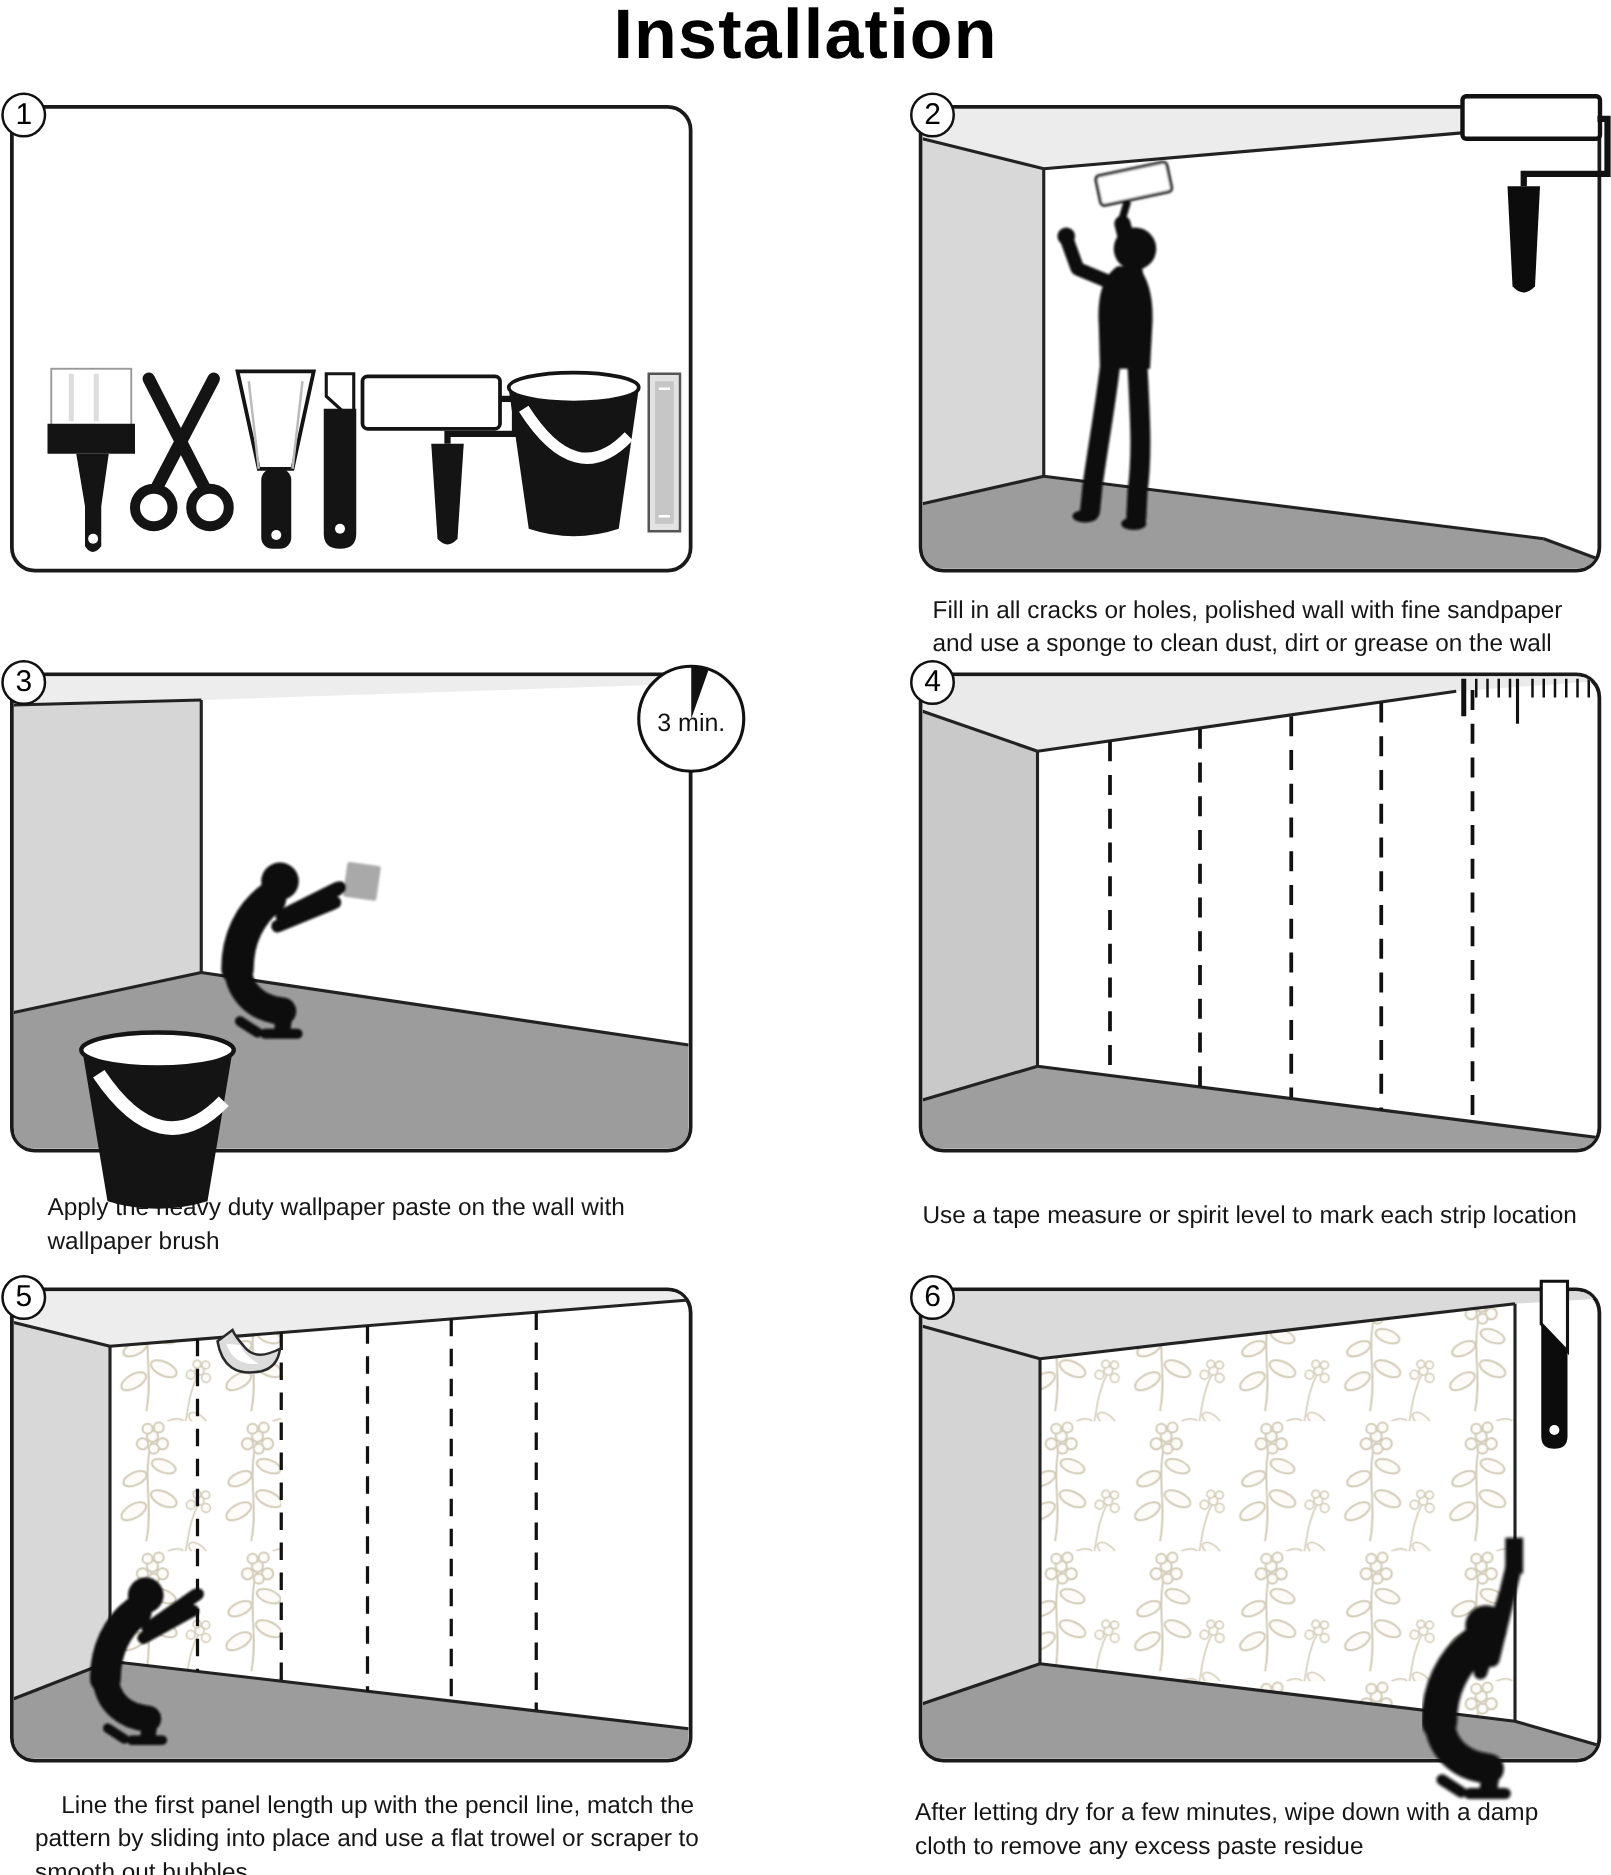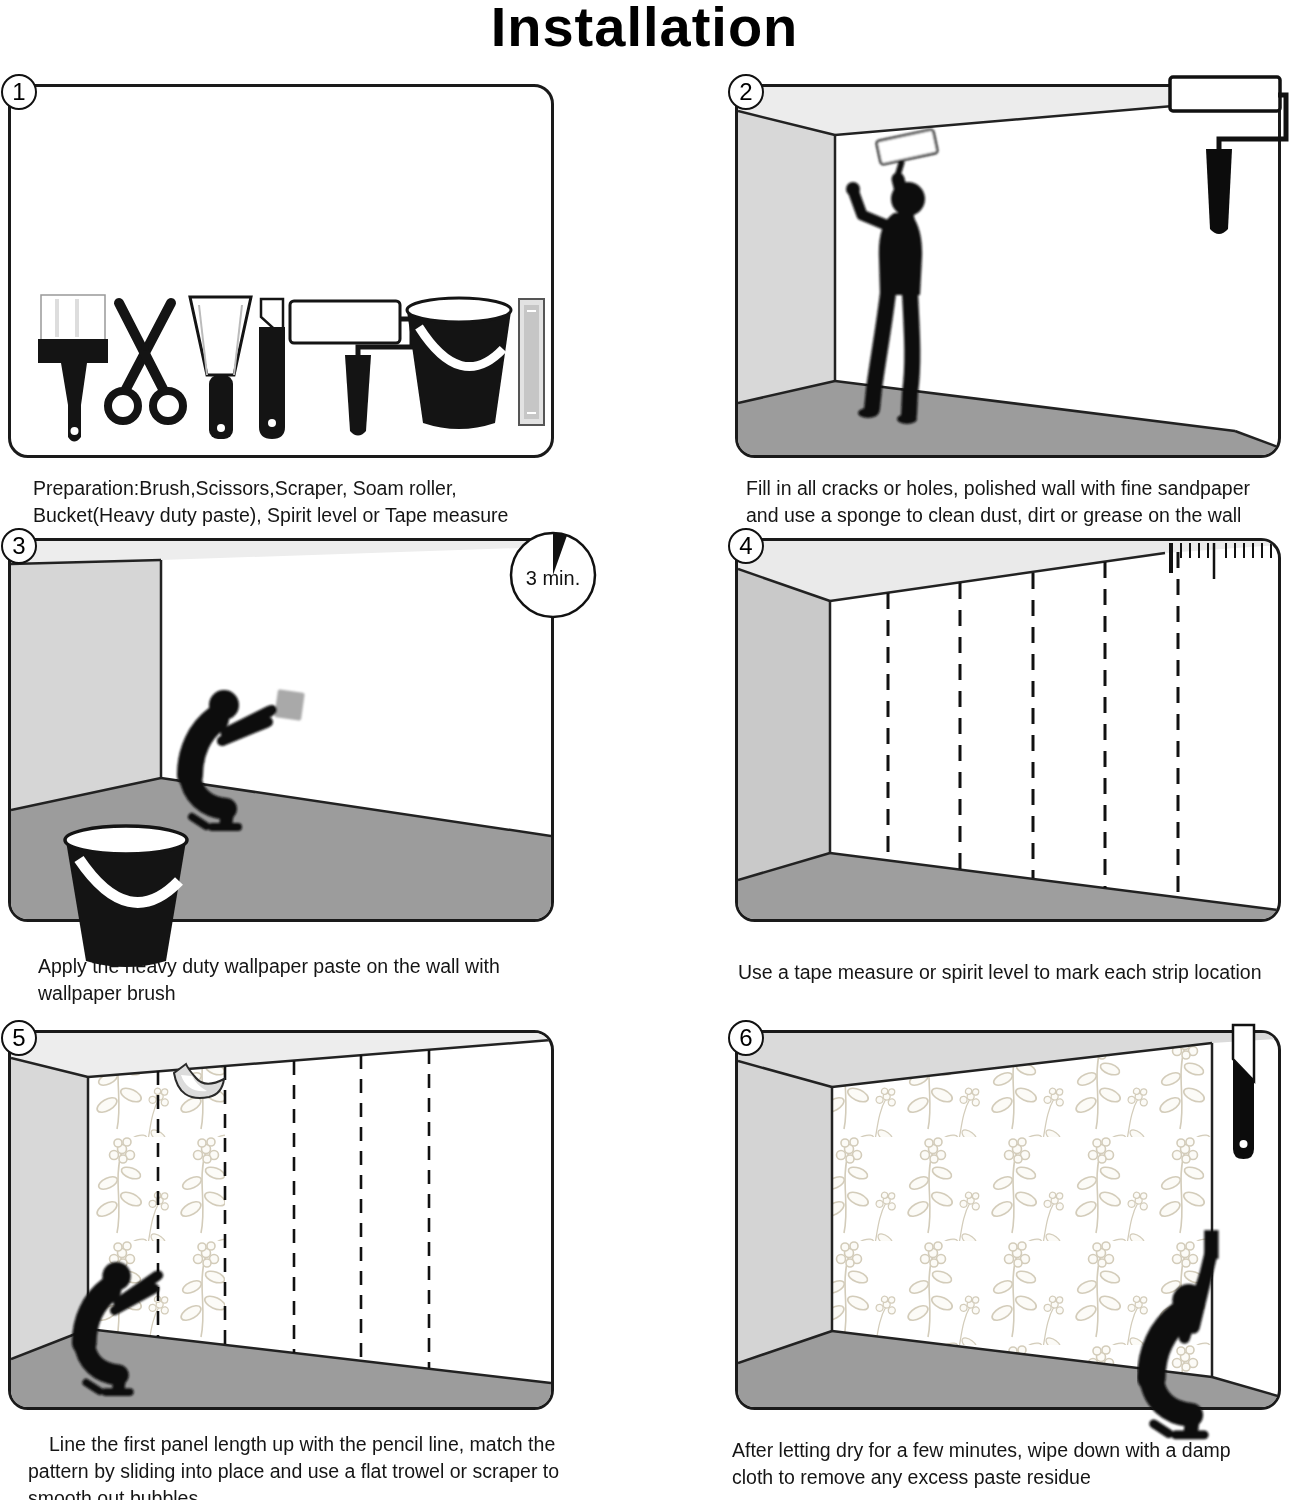--- a/index.html
+++ b/index.html
@@ -70,22 +70,20 @@
       </g>
 
       <g>
         <rect x="508" y="212" width="25" height="126" fill="#e2e2e2" stroke="#555" stroke-width="2"></rect>
         <rect x="513" y="218" width="15" height="114" fill="#c6c6c6"></rect>
         <line x1="516" y1="224" x2="525" y2="224" stroke="#fff" stroke-width="2"></line>
         <line x1="516" y1="326" x2="525" y2="326" stroke="#fff" stroke-width="2"></line>
       </g>
     </svg>
   </div>
-  <div class="caption" style="left:22px;top:388px;width:560px;">Preparation:Brush,Scissors,Scraper, Soam roller,
-Bucket(Heavy duty paste), Spirit level or Tape measure</div>
 </div>
 
 <div class="panel" style="left:735px;top:84px;width:546px;height:374px;">
   <span class="badge">2</span>
   <div class="room">
     <svg width="540" height="368" viewBox="0 0 540 368">
       <defs>
           <filter id="b2" x="-20%" y="-20%" width="140%" height="140%">
             <feGaussianBlur stdDeviation="1"></feGaussianBlur>
           </filter>

